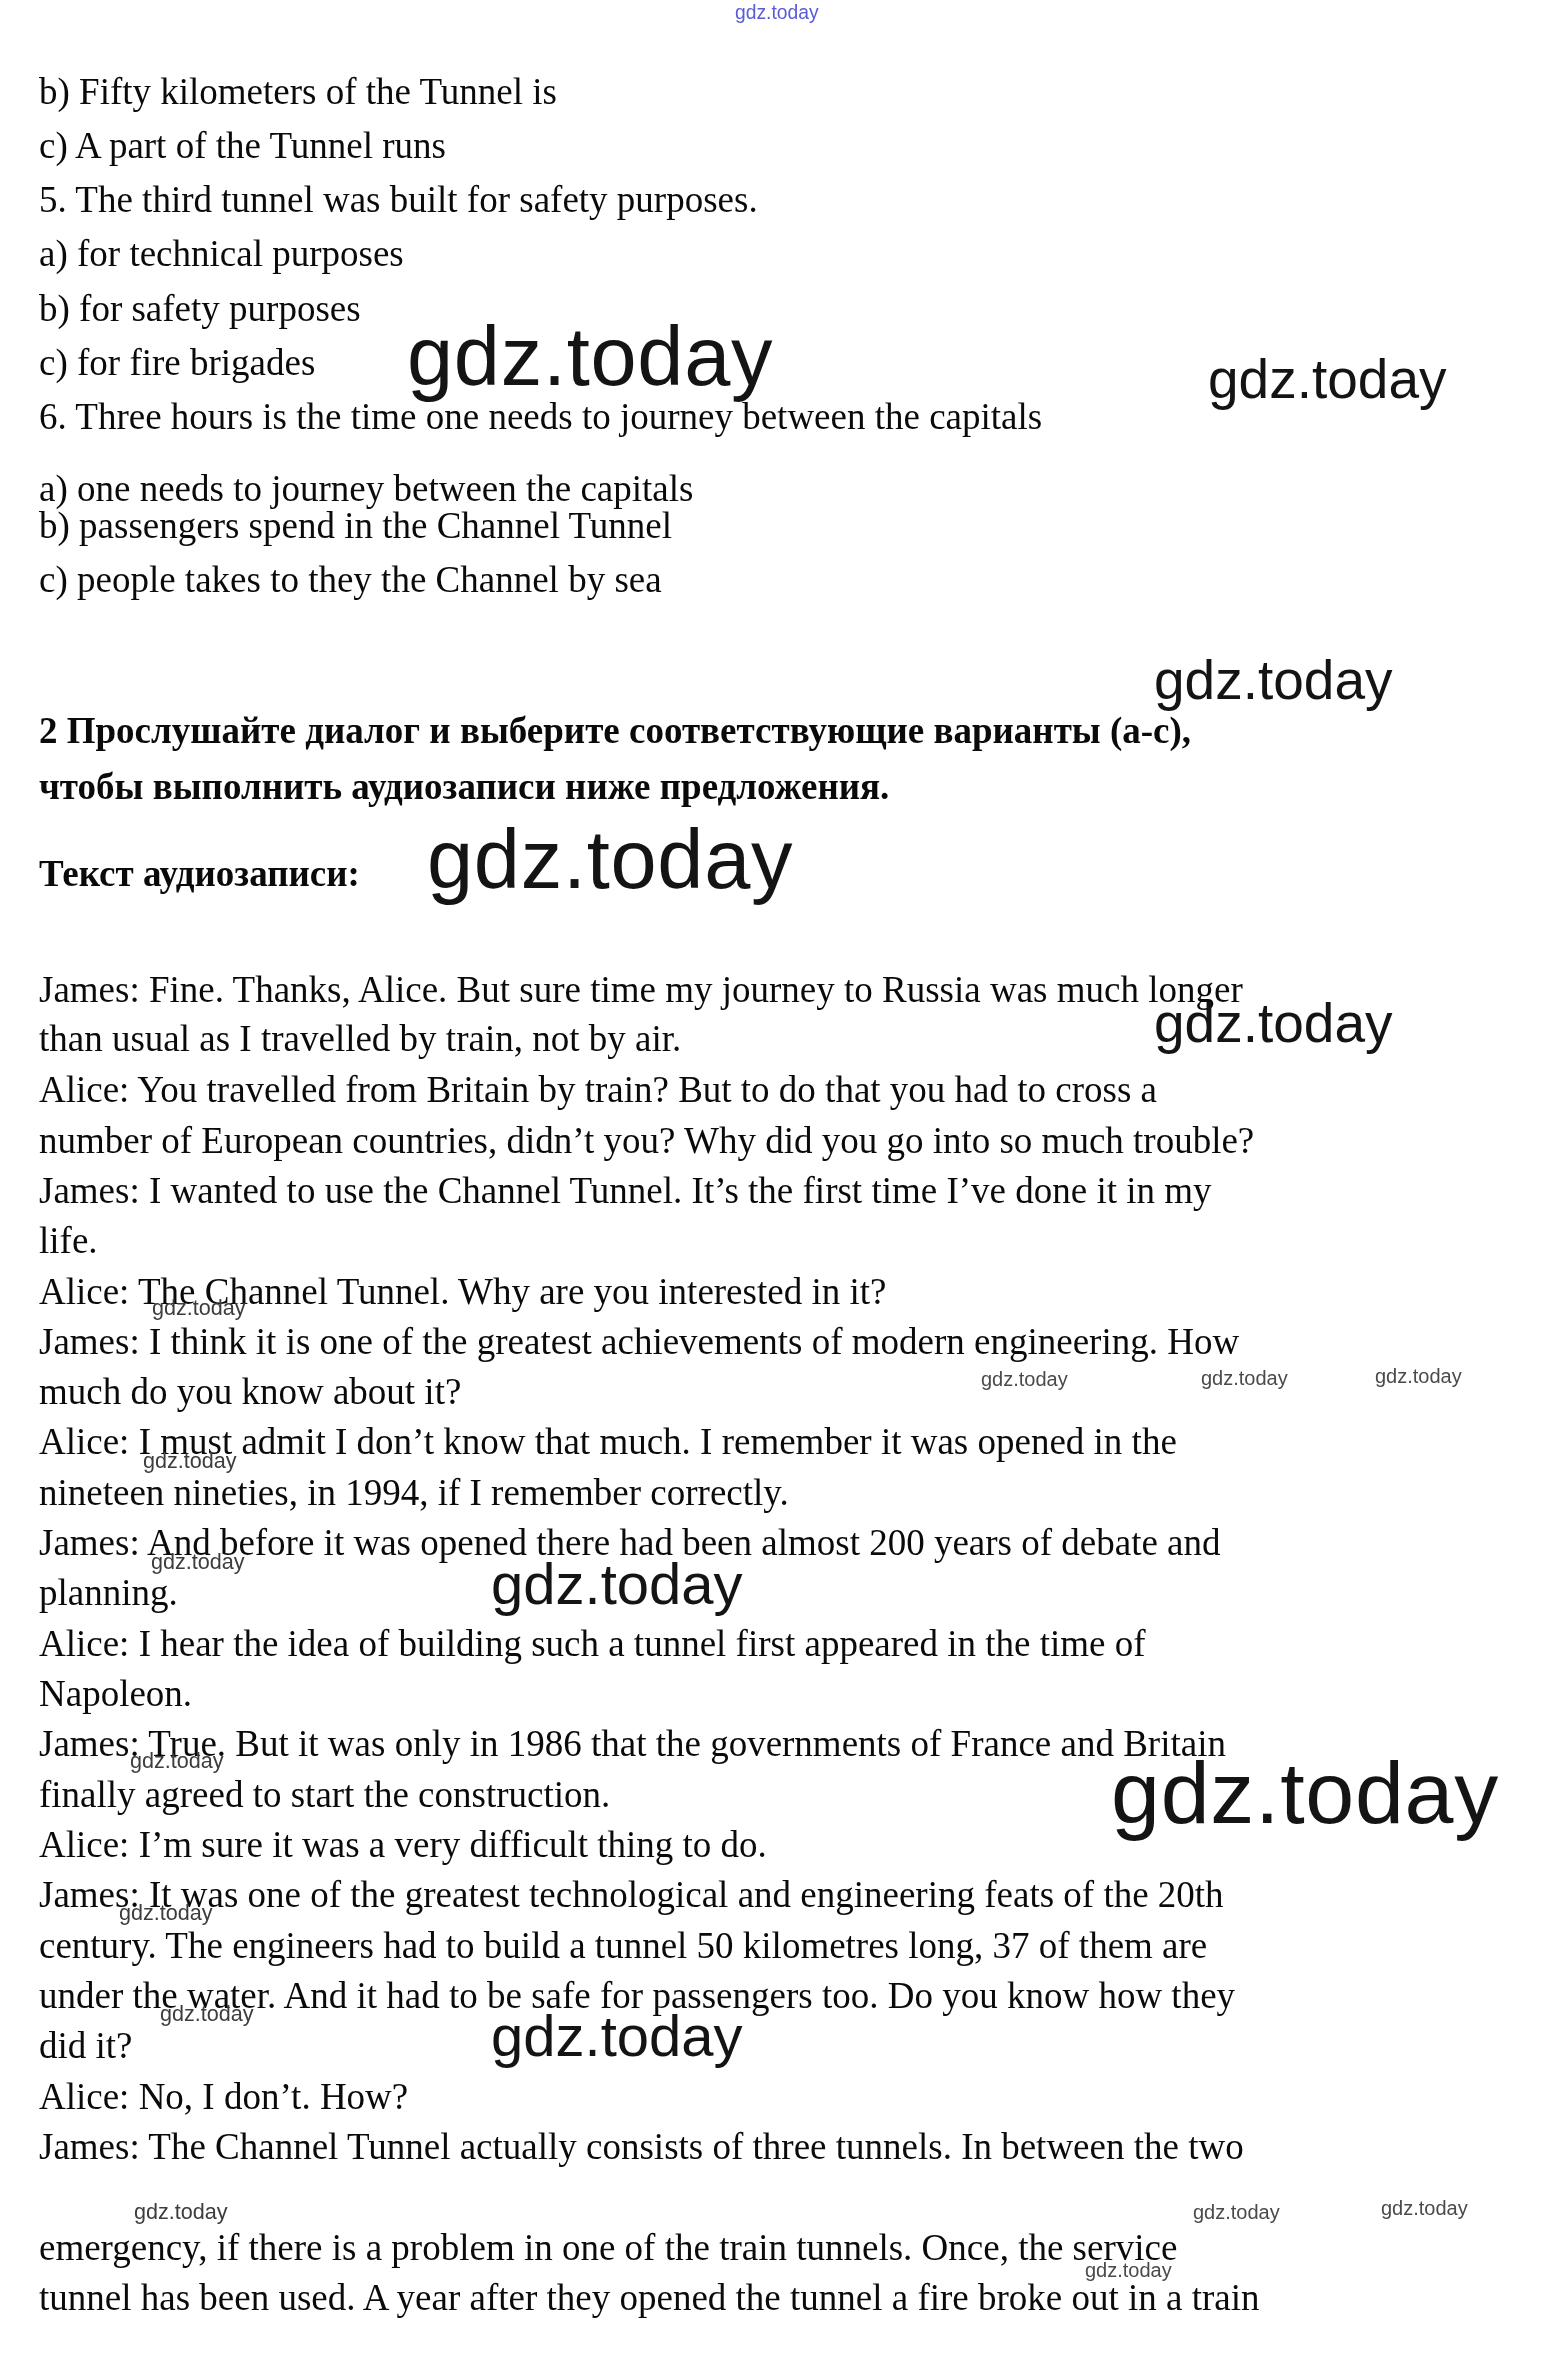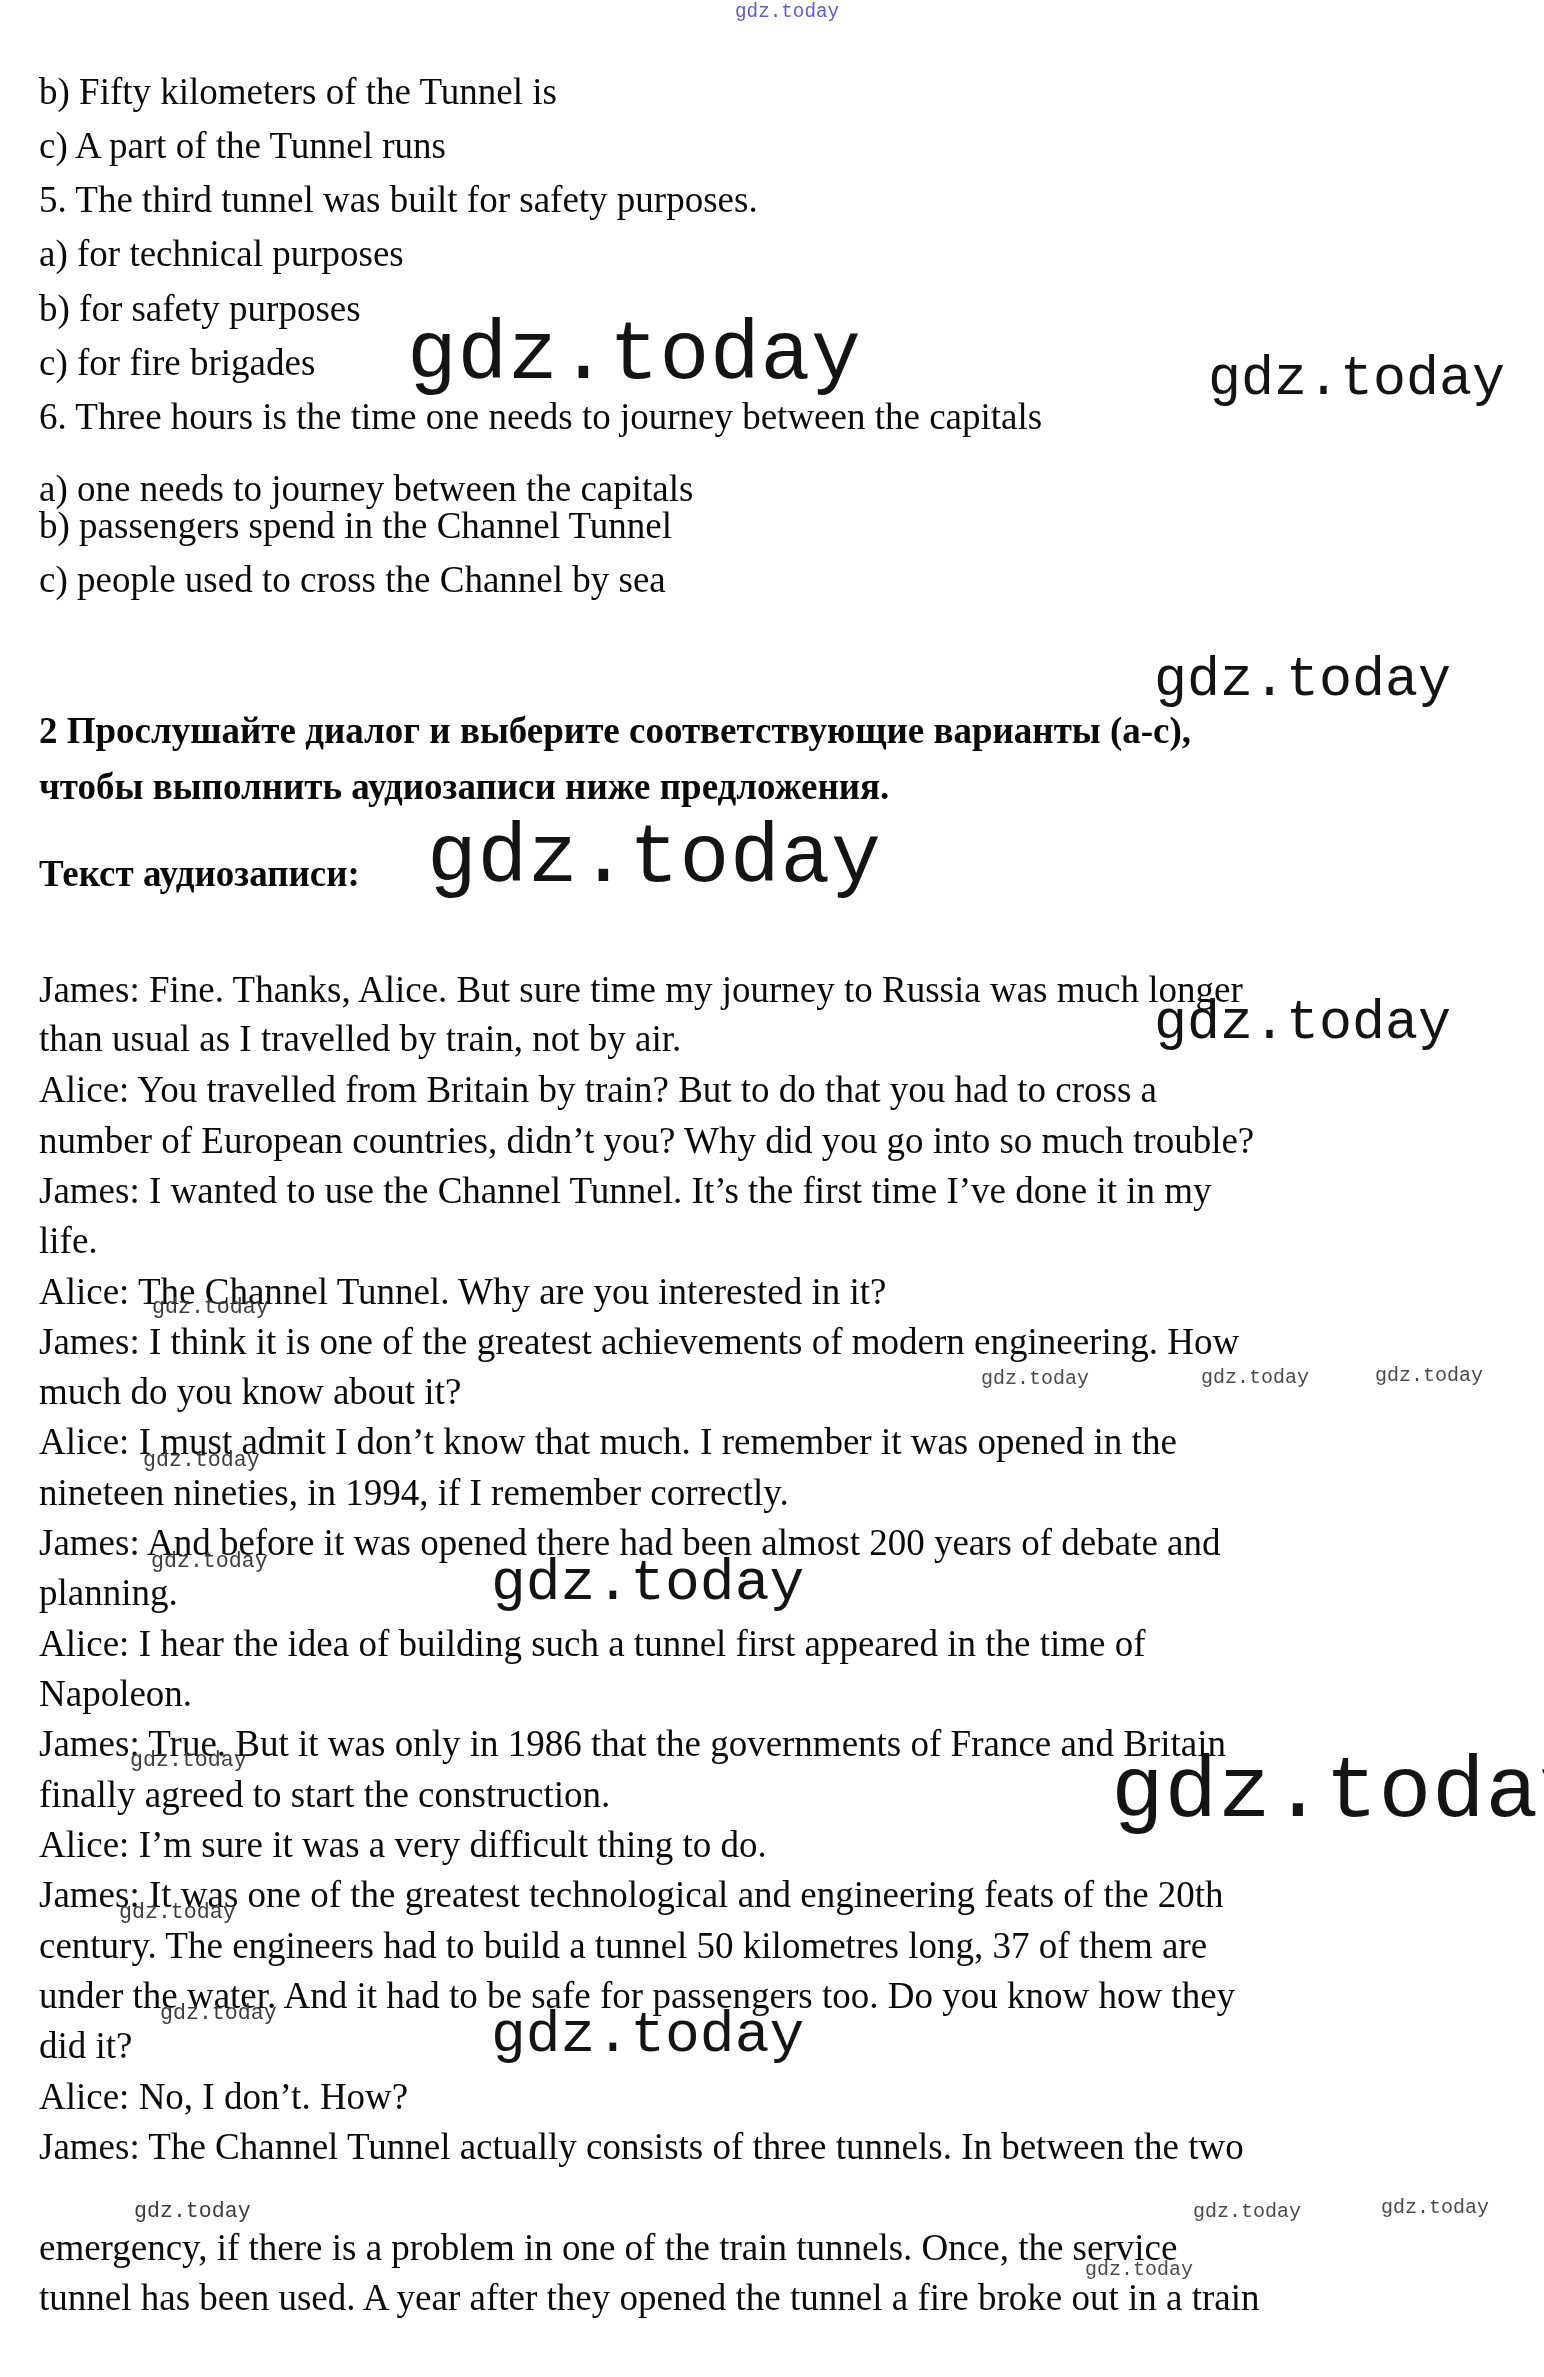--- a/index.html
+++ b/index.html
@@ -28,21 +28,21 @@
     font-family: "Liberation Serif", serif;
     font-size: 37px;
     line-height: 1.15;
   }
   .bold {
     font-weight: bold;
   }
   .wm {
     position: absolute;
     white-space: nowrap;
-    font-family: Liberation Mono, monospace;
+    font-family: Liberation Sans, sans-serif;
     line-height: 1;
   }
   .wm-top  { font-size: 19.3px;  color: #5b5bd6; }
   .wm-lg   { font-size: 83px; color: #141414; letter-spacing: 0.7px; }
   .wm-xl   { font-size: 88px; color: #141414; letter-spacing: 0.7px; }
   .wm-md   { font-size: 55px;  color: #141414; }
   .wm-md2  { font-size: 58px;  color: #141414; }
   .wm-sm   { font-size: 21.6px;  color: #3d3d3d; }
   .wm-xs   { font-size: 20px;  color: #4a4a4a; }
 </style>
@@ -53,21 +53,21 @@
 
   <div class="line" style="top:71px">b) Fifty kilometers of the Tunnel is</div>
   <div class="line" style="top:125px">c) A part of the Tunnel runs</div>
   <div class="line" style="top:179px">5. The third tunnel was built for safety purposes.</div>
   <div class="line" style="top:233px">a) for technical purposes</div>
   <div class="line" style="top:288px">b) for safety purposes</div>
   <div class="line" style="top:342px">c) for fire brigades</div>
   <div class="line" style="top:396px">6. Three hours is the time one needs to journey between the capitals</div>
   <div class="line" style="top:468px">a) one needs to journey between the capitals</div>
   <div class="line" style="top:505px">b) passengers spend in the Channel Tunnel</div>
-  <div class="line" style="top:559px">c) people used to cross the Channel by sea</div>
+  <div class="line" style="top:559px">c) people takes to they the Channel by sea</div>
 
   <div class="line bold" style="top:710px">2 Прослушайте диалог и выберите соответствующие варианты (а-с),</div>
   <div class="line bold" style="top:766px">чтобы выполнить аудиозаписи ниже предложения.</div>
 
   <div class="line bold" style="top:853px">Текст аудиозаписи:</div>
 
   <div class="line" style="top:969px">James: Fine. Thanks, Alice. But sure time my journey to Russia was much longer</div>
   <div class="line" style="top:1018px">than usual as I travelled by train, not by air.</div>
   <div class="line" style="top:1069px">Alice: You travelled from Britain by train? But to do that you had to cross a</div>
   <div class="line" style="top:1120px">number of European countries, didn’t you? Why did you go into so much trouble?</div>

